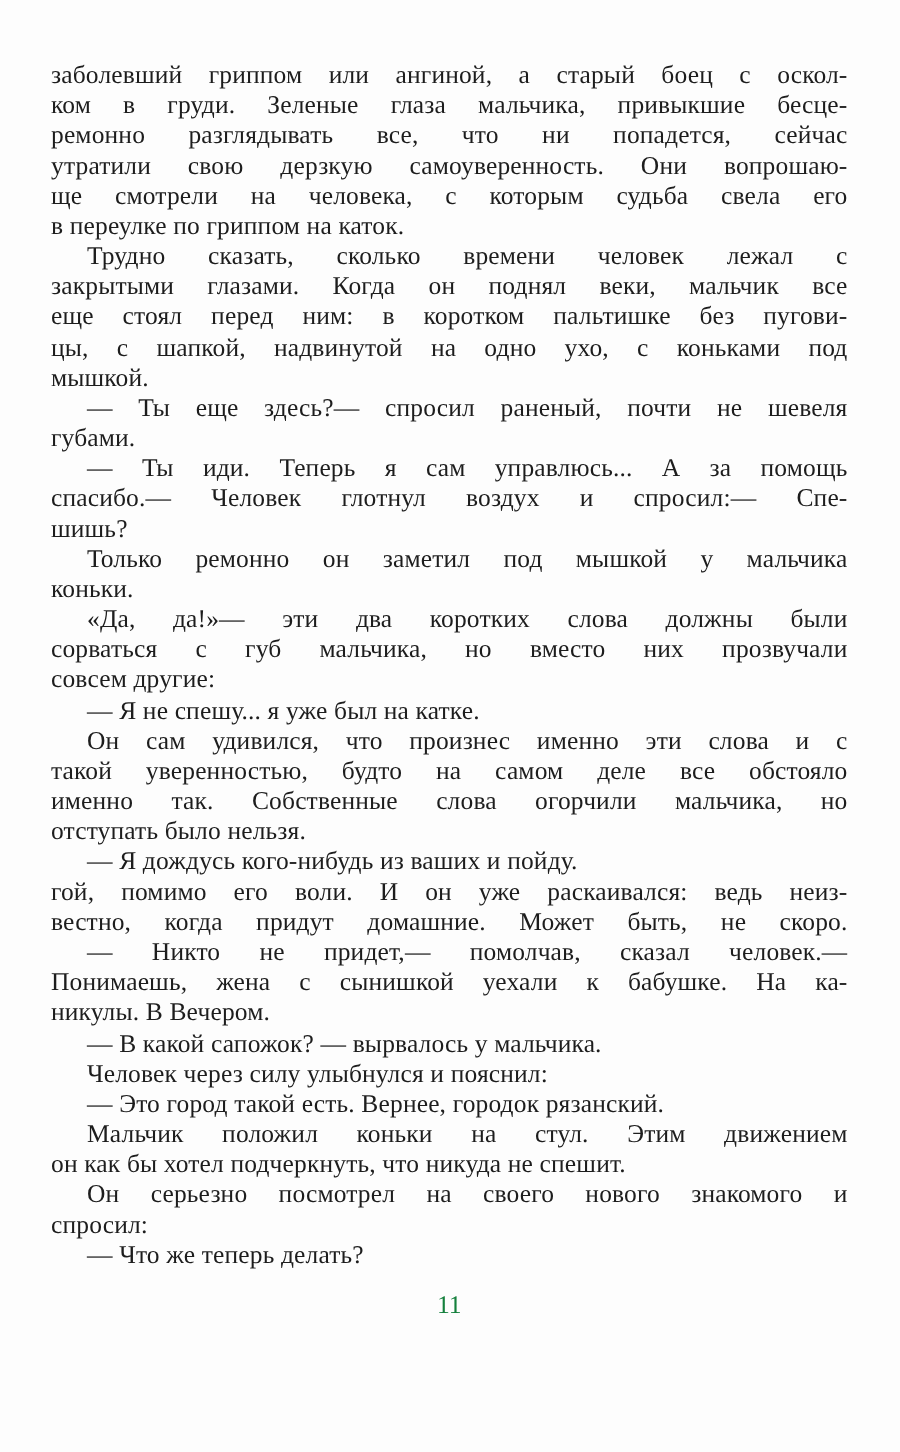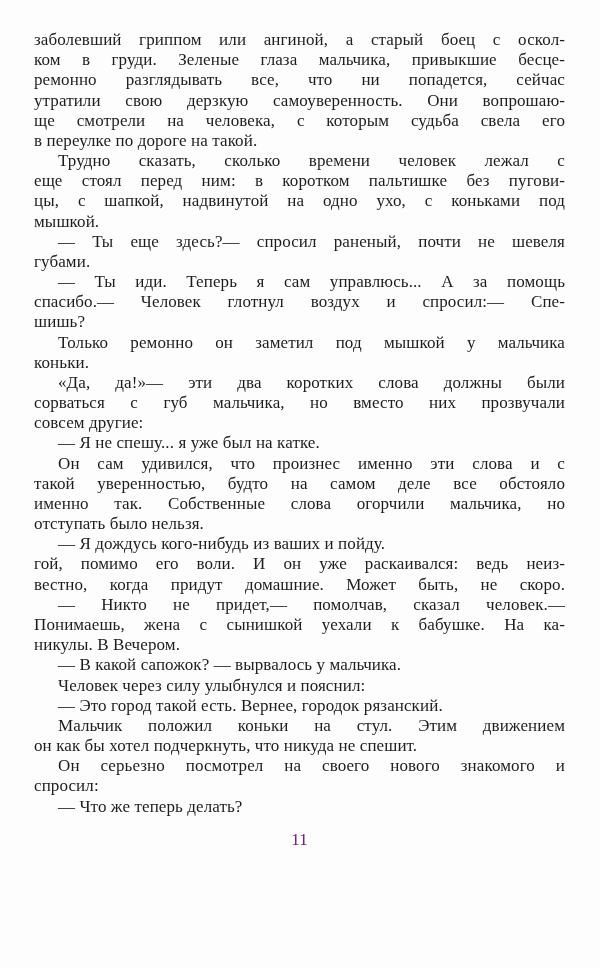--- a/index.html
+++ b/index.html
@@ -10,21 +10,21 @@
     width: 600px;
     height: 968px;
     overflow: hidden;
     background: #fdfdfd;
     font-family: "Liberation Serif", "DejaVu Serif", serif;
   }
   .page {
     box-sizing: border-box;
     width: 600px;
     height: 968px;
-    padding: 30px 35px 0 34px;
+    padding: 40px 35px 0 34px;
     color: #1d1d1d;
   }
   .text-block {
     width: 531px;
   }
   .line {
     height: 20.18px;
     line-height: 20.18px;
     font-size: 17px;
     letter-spacing: 0.1px;
@@ -37,35 +37,36 @@
     text-indent: 24px;
   }
   .line.last {
     text-align-last: left;
   }
   .page-number {
     margin-top: 13px;
     text-align: center;
     font-size: 17px;
     line-height: 20px;
-    color: #701a75;
+    color: #15803d;
   }
 </style>
 </head>
 <body style="background: rgb(253, 253, 253);">
 
 <div class="page" style="color: rgb(29, 29, 29);">
   <div class="text-block">
       <div class="line">заболевший гриппом или ангиной, а старый боец с оскол-</div>
       <div class="line">ком в груди. Зеленые глаза мальчика, привыкшие бесце-</div>
       <div class="line">ремонно разглядывать все, что ни попадется, сейчас</div>
       <div class="line">утратили свою дерзкую самоуверенность. Они вопрошаю-</div>
       <div class="line">ще смотрели на человека, с которым судьба свела его</div>
-      <div class="line last">в переулке по дороге на такой.</div>
+      <div class="line last">в переулке по гриппом на каток.</div>
       <div class="line indent">Трудно сказать, сколько времени человек лежал с</div>
+      <div class="line">закрытыми глазами. Когда он поднял веки, мальчик все</div>
       <div class="line">еще стоял перед ним: в коротком пальтишке без пугови-</div>
       <div class="line">цы, с шапкой, надвинутой на одно ухо, с коньками под</div>
       <div class="line last">мышкой.</div>
       <div class="line indent">— Ты еще здесь?— спросил раненый, почти не шевеля</div>
       <div class="line last">губами.</div>
       <div class="line indent">— Ты иди. Теперь я сам управлюсь... А за помощь</div>
       <div class="line">спасибо.— Человек глотнул воздух и спросил:— Спе-</div>
       <div class="line last">шишь?</div>
       <div class="line indent">Только ремонно он заметил под мышкой у мальчика</div>
       <div class="line last">коньки.</div>

